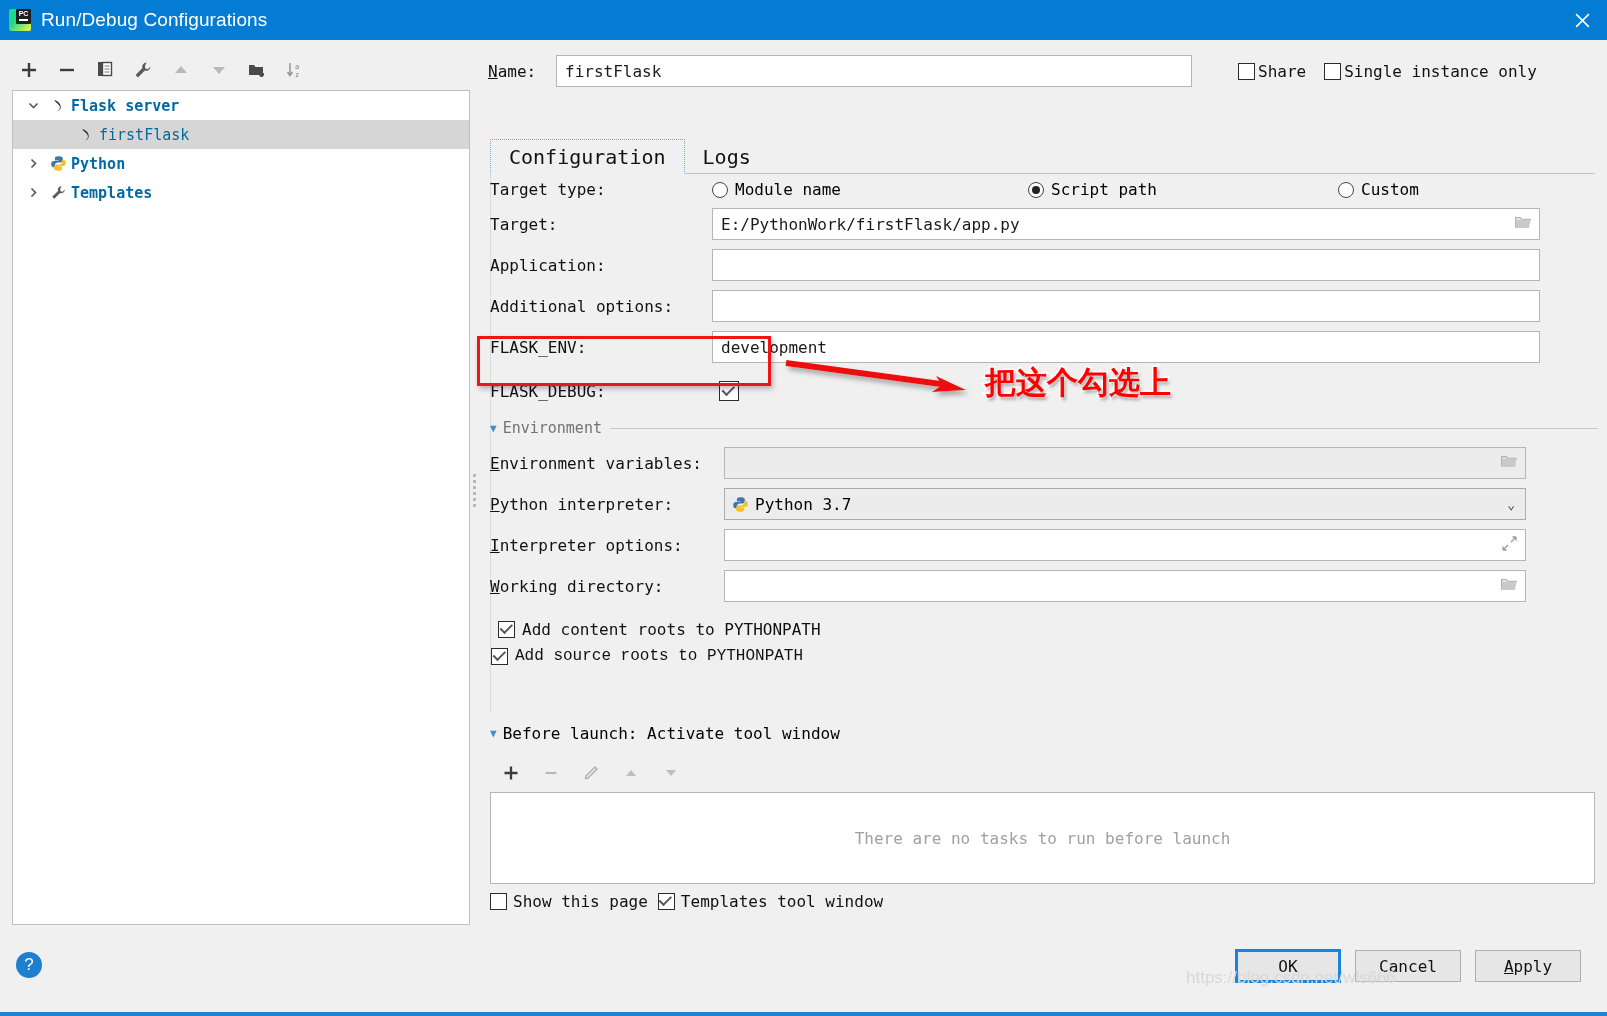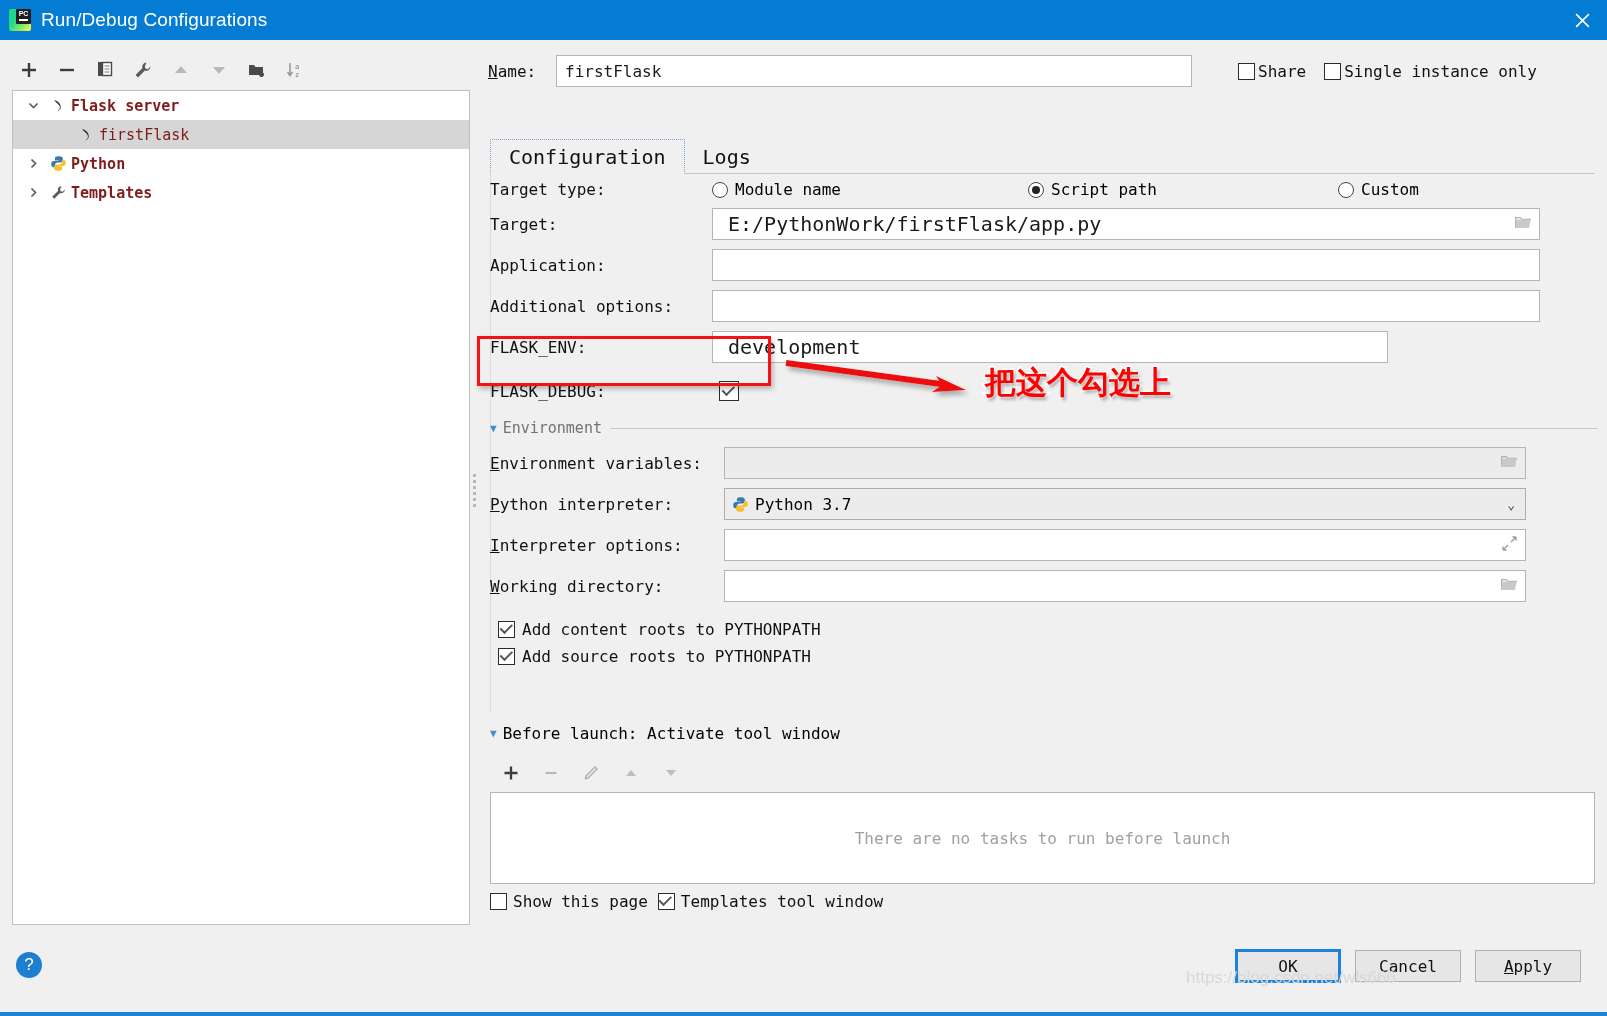--- a/index.html
+++ b/index.html
@@ -44,21 +44,21 @@
   .tb-btn { width: 38px; height: 34px; display: flex; align-items: center; justify-content: center; cursor: pointer; }
   .tb-btn svg { display:block; }
   .tree-box {
     position: absolute; left: 12px; top: 50px; width: 458px; height: 835px;
     background: #ffffff; border: 1px solid #c0c0c0;
   }
   .tree-row { display: flex; align-items: center; height: 29px; padding-left: 8px; cursor: pointer; font-size: 15px; }
   .tree-row.selected { background: #d6d6d6; }
   .tree-row .twisty { width: 24px; flex: none; display: flex; align-items: center; justify-content: center; color: #5c5c5c; }
   .tree-row .t-icon { width: 26px; flex: none; display: flex; align-items: center; justify-content: center; }
-  .tree-row .t-label { font-weight: bold; color: #7f1d1d; font-size: 15px; }
+  .tree-row .t-label { font-weight: bold; color: #0369a1; font-size: 15px; }
   .tree-row.child { padding-left: 60px; }
   .tree-row.child .t-label { font-weight: normal; }
 
   
   .right-panel { position: absolute; left: 478px; top: 40px; width: 1129px; height: 895px; background: #f0f0f0; }
   .splitter { position: absolute; left: 470px; top: 470px; width: 8px; height: 40px; display:flex; flex-direction:column; justify-content:center; align-items:center; gap:3px; cursor: col-resize;}
   .splitter i { width: 3px; height: 3px; background: #b8b8b8; display:block; }
 
   .name-row { position: absolute; left: 10px; top: 14px; width: 1110px; height: 34px; display: flex; align-items: center; }
   .name-label { font-size: 16px; color: #111; width: 68px; }
@@ -94,22 +94,22 @@
   .flabel { font-size: 16px; color: #111; width: 222px; flex: none; }
   .flabel u { text-decoration: underline; }
   .radio-group { display: flex; align-items: center; font-size: 16px; }
   .radio { width: 16px; height: 16px; border: 1.6px solid #444; border-radius: 50%; background:#fff;
            display: inline-flex; align-items: center; justify-content: center; margin-right: 7px; flex: none; }
   .radio.sel::after { content:""; width: 8px; height: 8px; border-radius: 50%; background: #222; }
   .radio-item { display: flex; align-items: center; cursor: pointer; }
 
   .fieldwrap { position: relative; display: flex; align-items: center; }
   .ffield {
-    height: 32px; border: 1px solid #b5b5b5; background: #fff; font-size: 20px;
-    display: flex; align-items: center; padding: 0 34px 0 15px; color: #1a1a1a;
+    height: 32px; border: 1px solid #b5b5b5; background: #fff; font-size: 16px;
+    display: flex; align-items: center; padding: 0 34px 0 8px; color: #1a1a1a;
     font-family: "DejaVu Sans Mono", monospace;
   }
   .ffield.gray { background: #ececec; }
   .folder-ico { position: absolute; right: 8px; top: 50%; transform: translateY(-50%); cursor: pointer; }
   .expand-ico { position: absolute; right: 9px; top: 50%; transform: translateY(-50%); cursor: pointer; color:#9a9a9a; font-size:14px;}
 
   .combo {
     height: 32px; border: 1px solid #adadad; background: #ececec; display: flex; align-items: center;
     padding: 0 7px; font-size: 16px; cursor: pointer; position: relative;
   }
@@ -366,21 +366,21 @@
         <div class="ffield" style="width:828px;"></div>
       </div>
 
       <div class="frow">
         <span class="flabel">Additional options:</span>
         <div class="ffield" style="width:828px;"></div>
       </div>
 
       <div class="frow">
         <span class="flabel">FLASK_ENV:</span>
-        <div class="ffield" style="width:676px;">development</div>
+        <div class="ffield" style="width:828px;">development</div>
       </div>
 
       <div class="frow" style="height:38px;">
         <span class="flabel">FLASK_DEBUG:</span>
         <span class="chkbox checked" style="width:20px;height:20px;margin-left:7px;"></span>
       </div>
 
       <div class="section-head">
         <span class="tri">▼</span>
         <span class="stitle">Environment</span>
@@ -436,21 +436,21 @@
                 <path d="M2.6 5.6 h14 L15 14 H1.2 Z" fill="#c9c9c9"></path>
               </svg>
           </span>
         </div>
       </div>
 
       <label class="cbrow" style="margin-left:8px;">
         <span class="chkbox checked"></span>
         <span style="margin-left:4px;">Add content roots to PYTHONPATH</span>
       </label>
-      <label class="cbrow" style="margin-left:8px;">
+      <label class="cbrow" style="margin-left:1px;font-family:Liberation Mono, monospace;">
         <span class="chkbox checked"></span>
         <span style="margin-left:4px;">Add source roots to PYTHONPATH</span>
       </label>
     </div>
 
     <div class="bl-head">
       <span class="tri" style="color:#3f8fd0;font-size:11px;margin-right:6px;">▼</span>
       <span class="stitle">Before launch: Activate tool window</span>
       <span class="sline"></span>
     </div>

